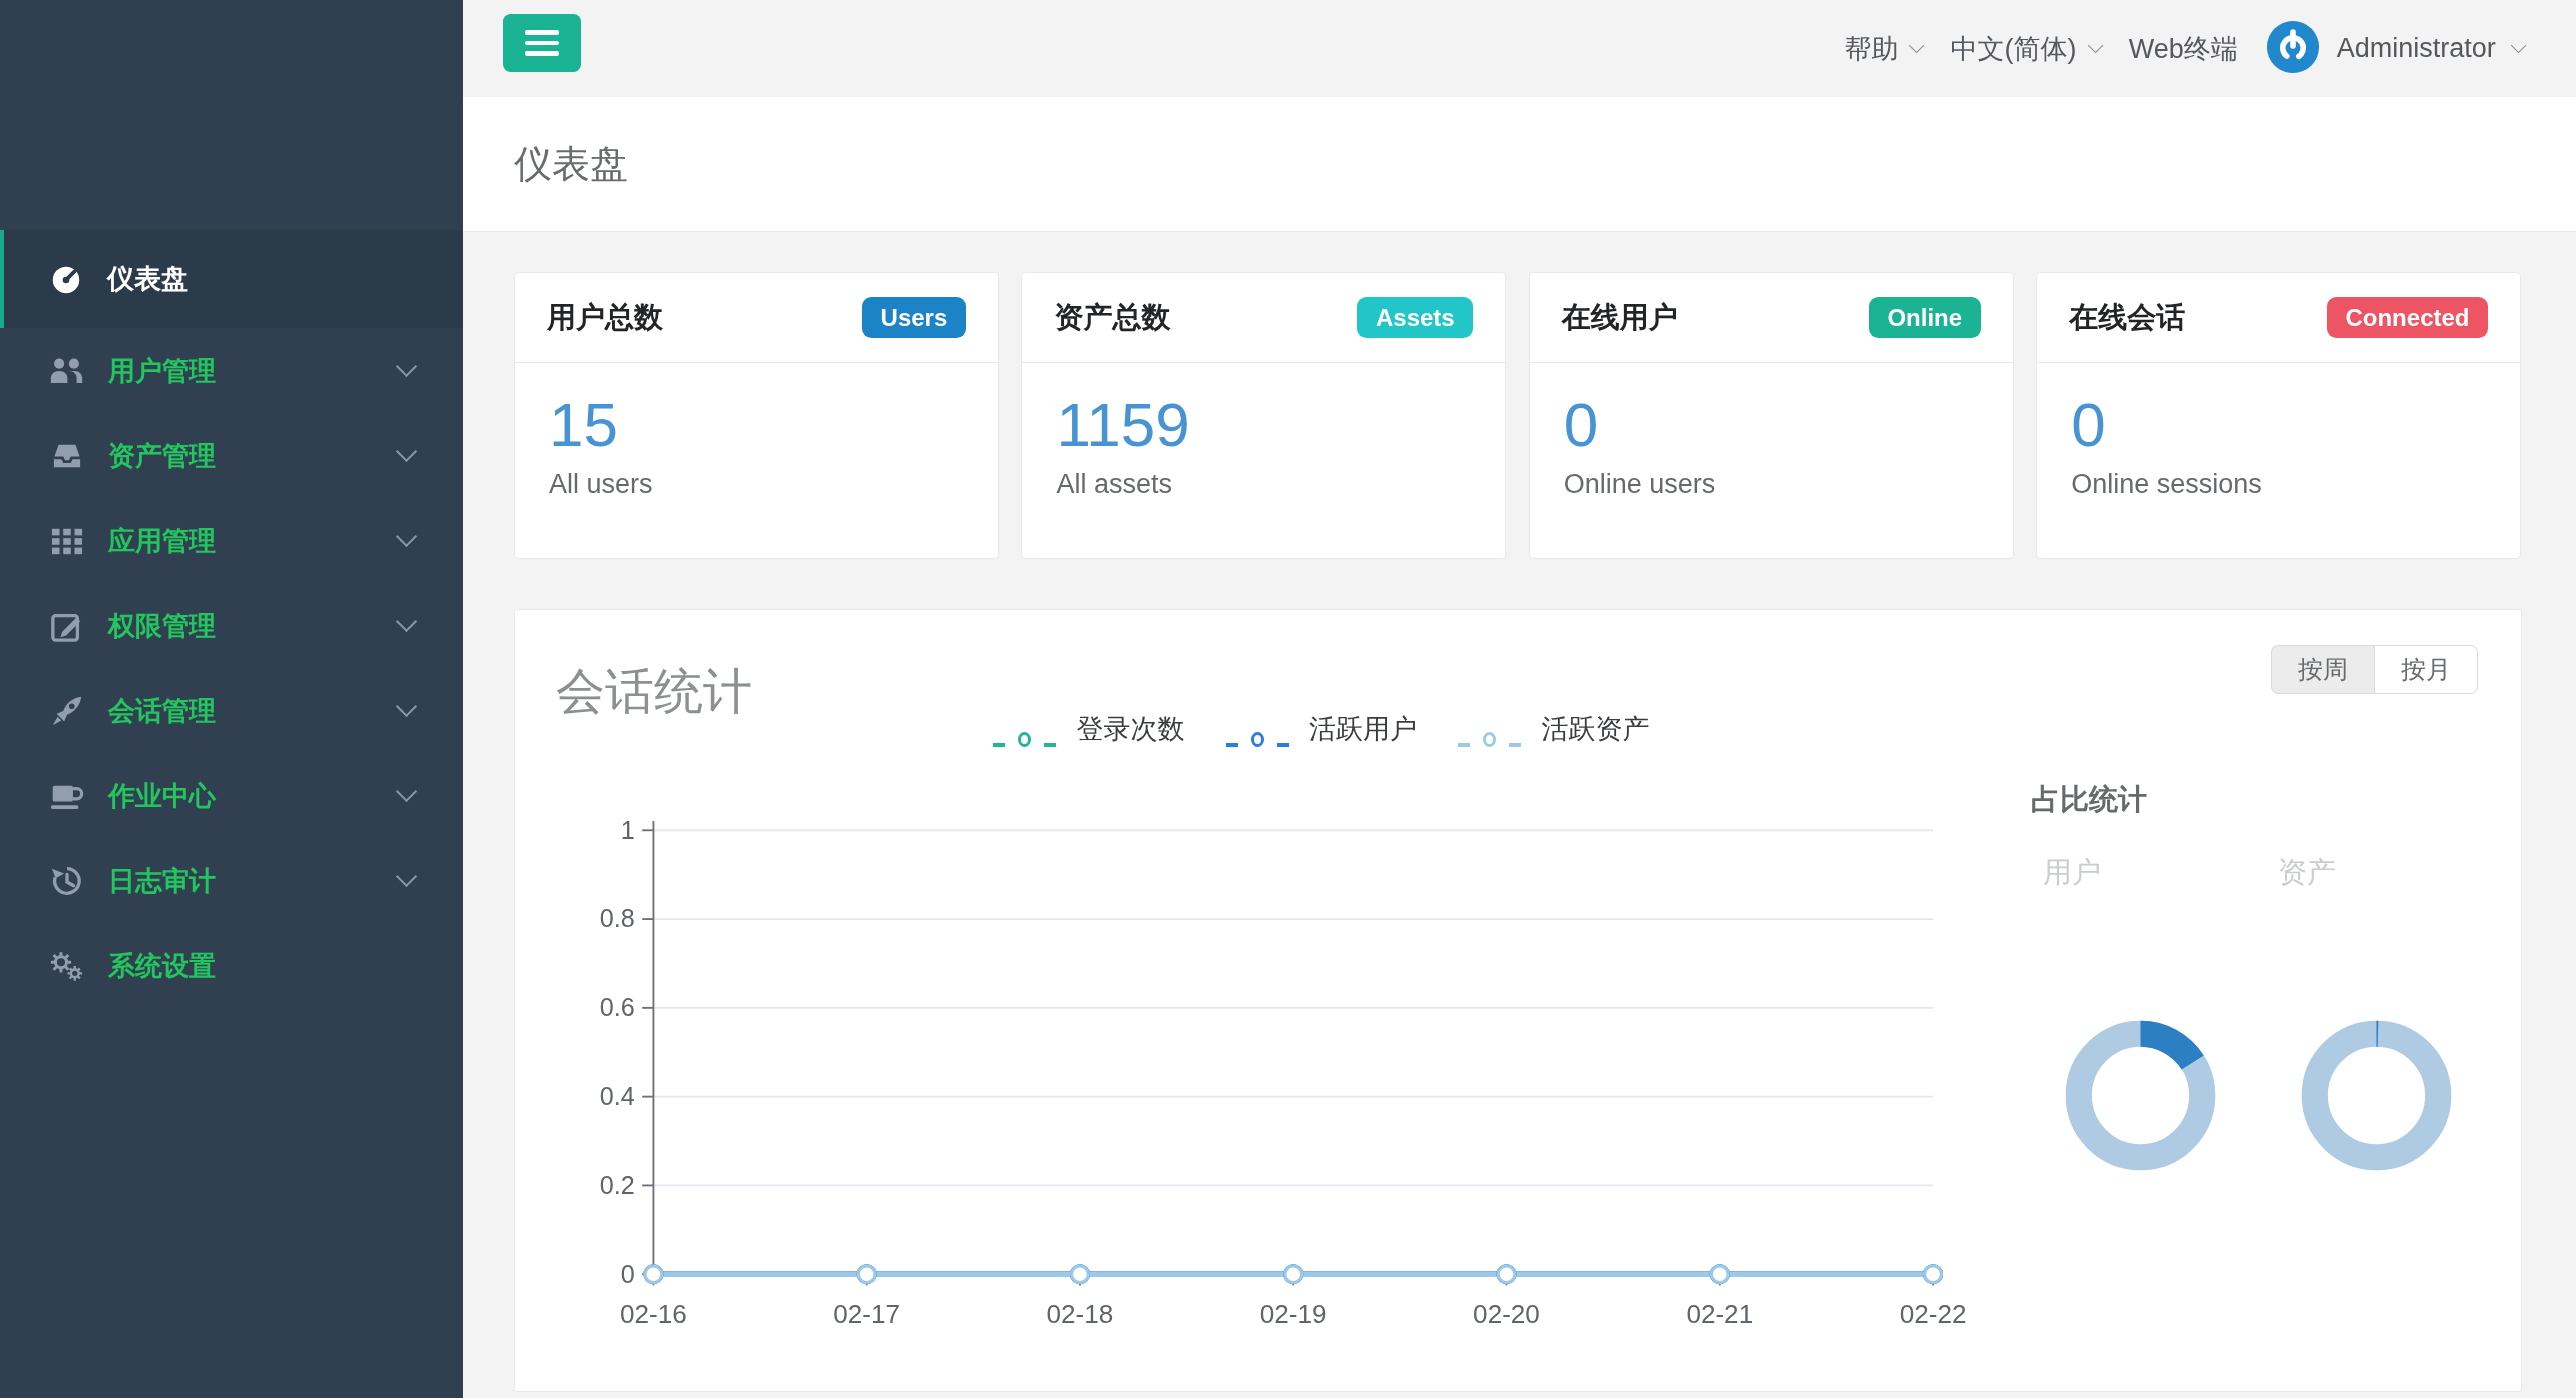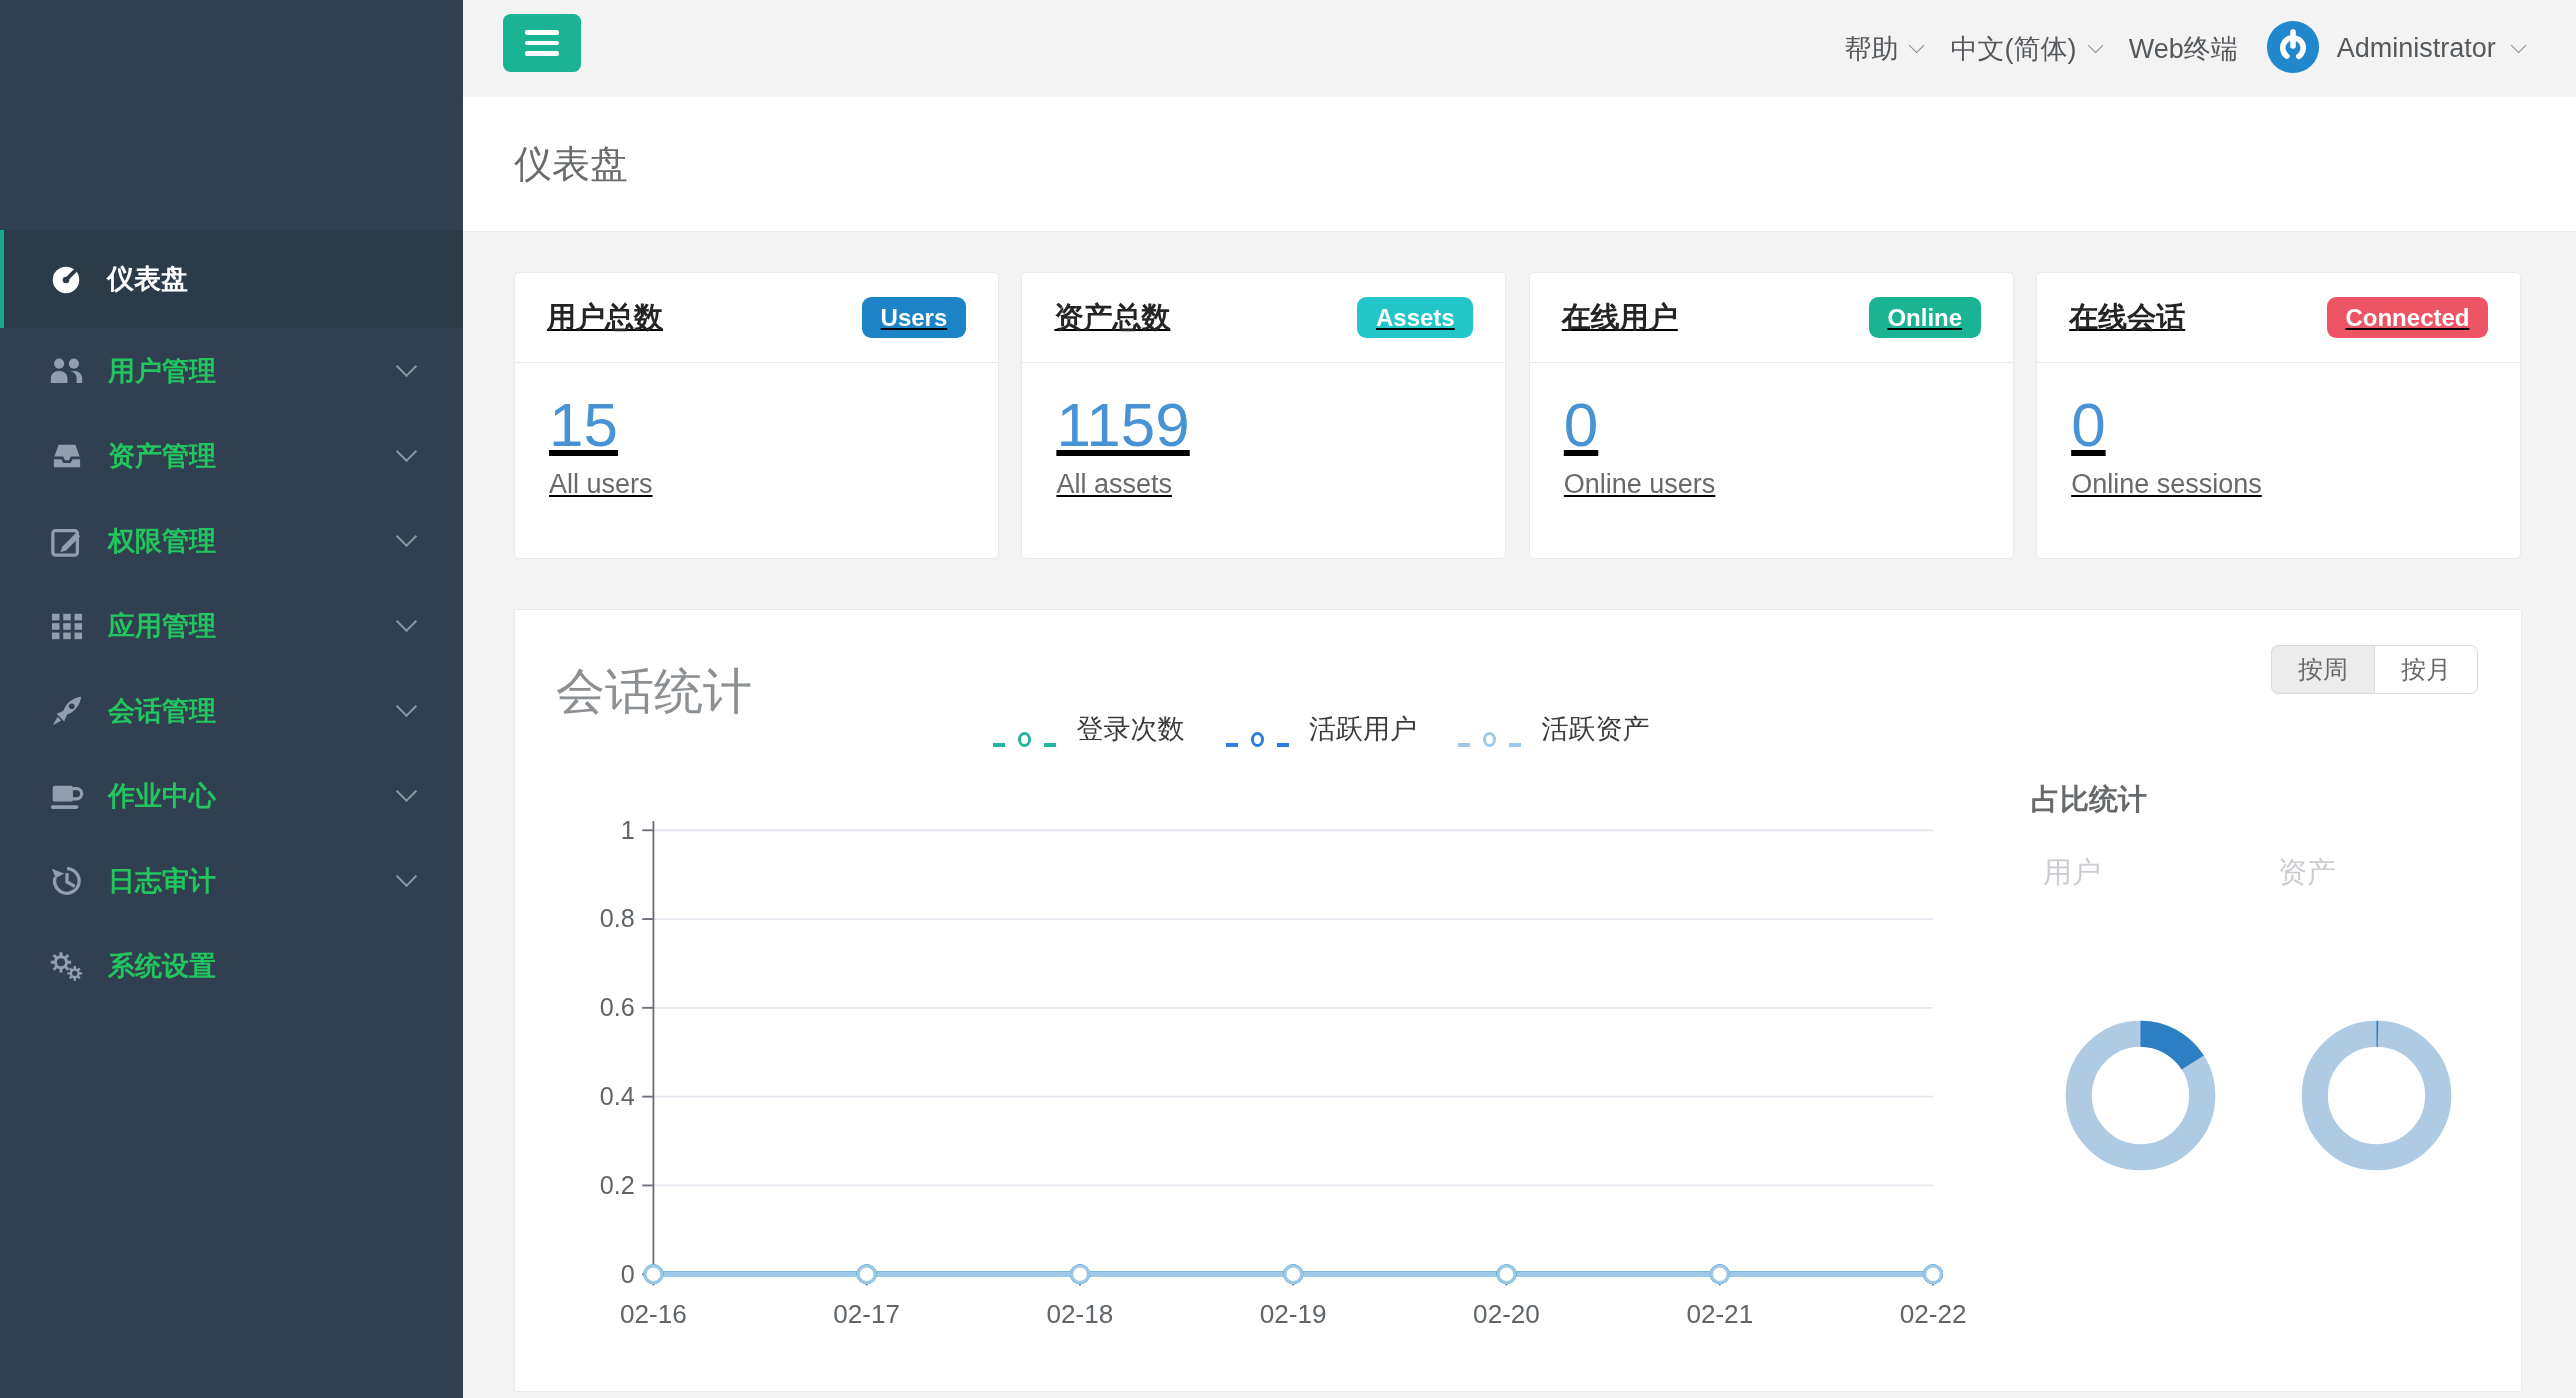--- a/index.html
+++ b/index.html
@@ -56,21 +56,21 @@
   }
   .user-group { display:flex; align-items:center; gap:17px; cursor:pointer; }
   
   .title-band {
     position:absolute; left:463px; top:97px; width:2113px; height:135px;
     background:#ffffff; border-bottom:0.9px solid #e7eaec;
   }
   .page-title { position:absolute; left:51px; top:0; line-height:135px; font-size:38px; color:#696c6e; font-weight:400; }
   
   .cards { position:absolute; left:514px; top:272px; display:flex; gap:22.4px; }
-  .stat-card { width:485px; height:287px; background:#ffffff; border:0.9px solid #e7eaec; border-radius:4.7px;text-decoration:underline; }
+  .stat-card { width:485px; height:287px; background:#ffffff; border:0.9px solid #e7eaec; border-radius:4.7px; }
   .stat-head {
     height:90px; display:flex; align-items:center; justify-content:space-between;
     padding:0 32px; border-bottom:0.9px solid #e7eaec;
   }
   .stat-title { font-size:29px; font-weight:bold; color:#222426; }
   .stat-badge { color:#ffffff; font-size:24px; font-weight:bold; padding:6.5px 18.7px; border-radius:9.3px; }
   .stat-body { padding:26px 34px 0 34px; }
   .stat-value { font-size:62px; color:#4793d3; cursor:pointer; }
   .stat-caption { font-size:27px; color:#676a6c; margin-top:9.3px; }
   
@@ -134,45 +134,45 @@
         <svg width="34" height="30" viewBox="0 0 36 32">
             <path d="M4 18 L9 4 h18 l5 14 v10 H4 Z" fill="currentColor"></path>
             <path d="M4 18 h9 l2 4 h6 l2-4 h9" stroke="#304050" stroke-width="3" fill="none"></path>
           </svg>
       </span>
       <span class="mi-label">资产管理</span>
       <span class="chev"></span>
     </li>
     <li class="menu-item">
       <span class="mi-icon">
-        <svg width="34" height="34" viewBox="0 0 36 36">
-            <rect x="3" y="7" width="26" height="26" rx="3" fill="none" stroke="currentColor" stroke-width="3.5"></rect>
-            <path d="M13 24 L28 9 l4 4 L17 28 l-6 2z" fill="currentColor"></path>
-          </svg>
-      </span>
-      <span class="mi-label">权限管理</span>
-      <span class="chev"></span>
-    </li>
-    <li class="menu-item">
-      <span class="mi-icon">
         <svg width="32" height="32" viewBox="0 0 34 34">
             <g fill="currentColor">
               <rect x="1" y="4" width="8" height="7"></rect>
               <rect x="13" y="4" width="8" height="7"></rect>
               <rect x="25" y="4" width="8" height="7"></rect>
               <rect x="1" y="14" width="8" height="7"></rect>
               <rect x="13" y="14" width="8" height="7"></rect>
               <rect x="25" y="14" width="8" height="7"></rect>
               <rect x="1" y="24" width="8" height="7"></rect>
               <rect x="13" y="24" width="8" height="7"></rect>
               <rect x="25" y="24" width="8" height="7"></rect>
             </g>
           </svg>
       </span>
       <span class="mi-label">应用管理</span>
+      <span class="chev"></span>
+    </li>
+    <li class="menu-item">
+      <span class="mi-icon">
+        <svg width="34" height="34" viewBox="0 0 36 36">
+            <rect x="3" y="7" width="26" height="26" rx="3" fill="none" stroke="currentColor" stroke-width="3.5"></rect>
+            <path d="M13 24 L28 9 l4 4 L17 28 l-6 2z" fill="currentColor"></path>
+          </svg>
+      </span>
+      <span class="mi-label">权限管理</span>
       <span class="chev"></span>
     </li>
     <li class="menu-item">
       <span class="mi-icon">
         <svg width="34" height="34" viewBox="0 0 36 36">
             <path d="M33 3c-9 1-16 7-19 15l-7 3 8 8 3-7C26 19 32 12 33 3z" fill="currentColor"></path>
             <circle cx="23" cy="13" r="3" fill="#304050"></circle>
             <path d="M8 24 l-5 9 9-5z" fill="currentColor"></path>
           </svg>
       </span>

